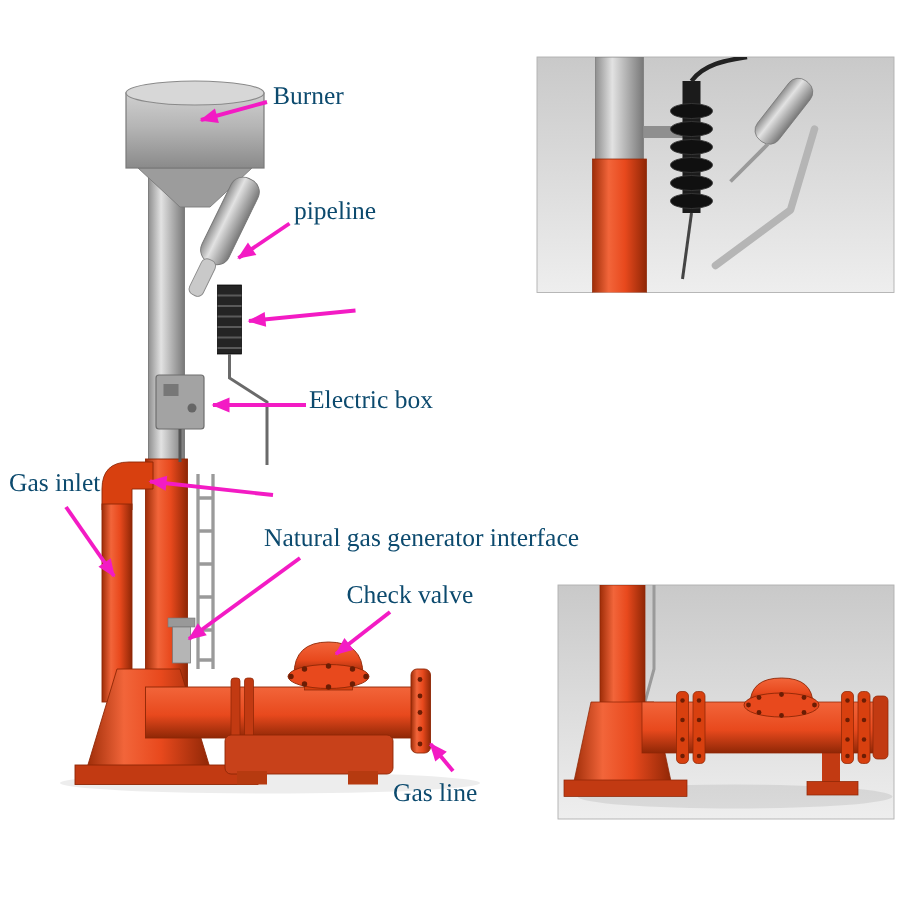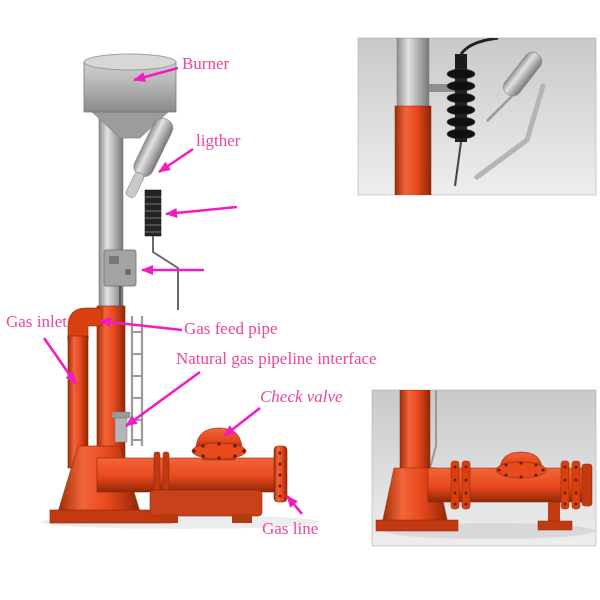--- a/index.html
+++ b/index.html
@@ -2,30 +2,30 @@
 <html style="--arrow-color: #f31bc4; --pipe-orange: #e8491d; --pipe-orange-dark: #8f2706; --metal-grey: #b9b9b9; --background: #ffffff;"><head>
 <meta charset="utf-8">
 <style>
   html,body{margin:0;padding:0;background:#fff;}
   .figure{
     position:relative;width:600px;height:600px;background:var(--background,#fff);
     font-family:"Liberation Serif", serif;overflow:hidden;
   }
   .figure svg{position:absolute;left:0;top:0;}
   .lbl{
-    position:absolute;font-size:17px;color:#ec4899;white-space:nowrap;line-height:20px;
+    position:absolute;font-size:17px;color:#0c4a6e;white-space:nowrap;line-height:20px;
   }
   .lbl-burner{left:182px;top:54px;}
   .lbl-lighter{left:196px;top:131px;}
   .lbl-spark{left:240px;top:194px;}
   .lbl-electric{left:206px;top:257px;}
   .lbl-gasline{left:6px;top:312px;}
   .lbl-gasfeed{left:184px;top:319px;}
   .lbl-interface{left:176px;top:349px;}
-  .lbl-checkvalve{left:260px;top:387px;font-style:italic;}
+  .lbl-checkvalve{left:231px;top:387px;}
   .lbl-gasinlet{left:262px;top:519px;}
 </style>
 </head>
 <body>
 
 <div class="figure">
 
   <svg width="600" height="600" viewBox="0 0 600 600">
     <defs>
       <linearGradient id="metalH" x1="0" y1="0" x2="1" y2="0">
@@ -233,19 +233,19 @@
       <path d="M204,270 L142,270" marker-end="url(#ah)"></path>
       <path d="M44,338 L76,384" marker-end="url(#ah)"></path>
       <path d="M182,330 L100,321" marker-end="url(#ah)"></path>
       <path d="M200,372 L126,426" marker-end="url(#ah)"></path>
       <path d="M260,408 L224,436" marker-end="url(#ah)"></path>
       <path d="M302,514 L287,496" marker-end="url(#ah)"></path>
     </g>
   </svg>
 
   <div class="lbl lbl-burner">Burner</div>
-  <div class="lbl lbl-lighter">ligther</div>
+  <div class="lbl lbl-lighter">pipeline</div>
+  <div class="lbl lbl-electric">Electric box</div>
   <div class="lbl lbl-gasline">Gas inlet</div>
-  <div class="lbl lbl-gasfeed">Gas feed pipe</div>
-  <div class="lbl lbl-interface">Natural gas pipeline interface</div>
+  <div class="lbl lbl-interface">Natural gas generator interface</div>
   <div class="lbl lbl-checkvalve">Check valve</div>
   <div class="lbl lbl-gasinlet">Gas line</div>
 </div>
 
 </body></html>

